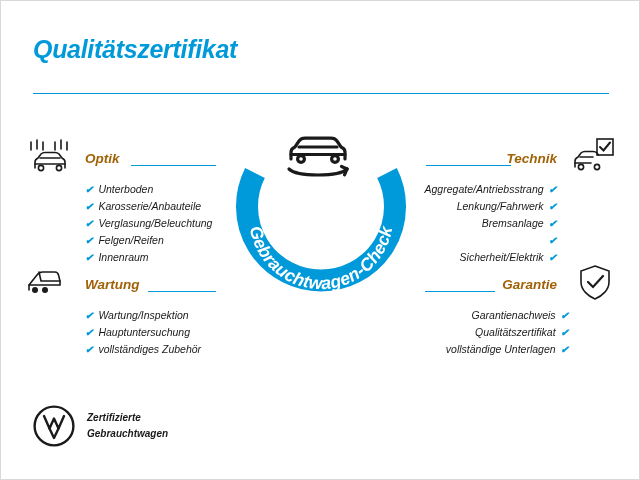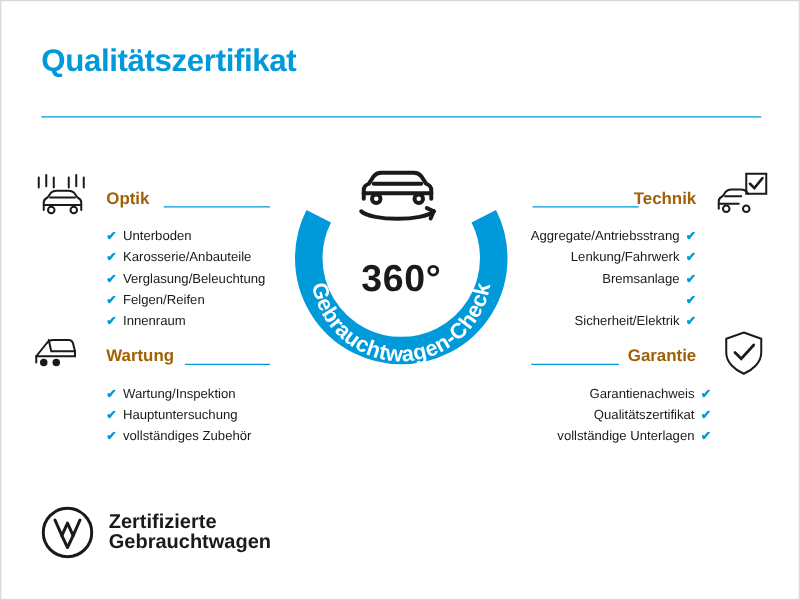--- a/index.html
+++ b/index.html
@@ -10,20 +10,21 @@
     background: #ffffff;
     font-family: "Liberation Sans", sans-serif;
     overflow: hidden;
     position: relative;
   }
   .page {
     position: absolute;
     left: 0; top: 0;
     width: 640px; height: 480px;
     border: 1px solid #d8d8d8;
+    font-style: italic;
   }
 
   
   .title {
     position: absolute;
     left: 32px; top: 34px;
     font-size: 25px;
     font-weight: bold;
     color: #0099da;
     letter-spacing: -0.3px;
@@ -101,21 +102,21 @@
   
   .footer {
     position: absolute;
     left: 32px; top: 404px;
     display: flex;
     align-items: center;
   }
   .vw-logo { width: 42px; height: 42px; }
   .footer-text {
     margin-left: 12px;
-    font-size: 16px;
+    font-size: 10px;
     font-weight: bold;
     color: #1a1a1a;
     line-height: 16px;
   }
 </style>
 </head>
 <body>
 
 <div class="page">
 
@@ -274,21 +275,20 @@
         <path d="M14 22 L52 22"></path>
         <path d="M4 44 C12 52 54 52 62 44" stroke-width="3.2"></path>
         <path d="M62 44 L56.5 41.5"></path>
           <path d="M62 44 L59.5 49.8"></path>
       </g>
 
       <text font-family="Liberation Sans, sans-serif" font-size="17.5" font-weight="bold" fill="#ffffff" letter-spacing="0.2">
         <textPath href="#arcpath" startOffset="50%" text-anchor="middle">Gebrauchtwagen-Check</textPath>
       </text>
     </svg>
-    <div class="badge-deg">360°</div>
   </div>
 
   <div class="footer">
     <div class="vw-logo">
       <svg viewBox="0 0 42 42" width="42" height="42">
         <circle cx="21" cy="21" r="19.4" fill="none" stroke="#1a1a1a" stroke-width="2.4"></circle>
         <g fill="none" stroke="#1a1a1a" stroke-width="2.4" stroke-linecap="round" stroke-linejoin="round">
           <path d="M11 11 L16.5 23.5 L21 13.5 L25.5 23.5 L31 11"></path>
           <path d="M16.5 23.5 L21 33 L25.5 23.5"></path>
         </g>

